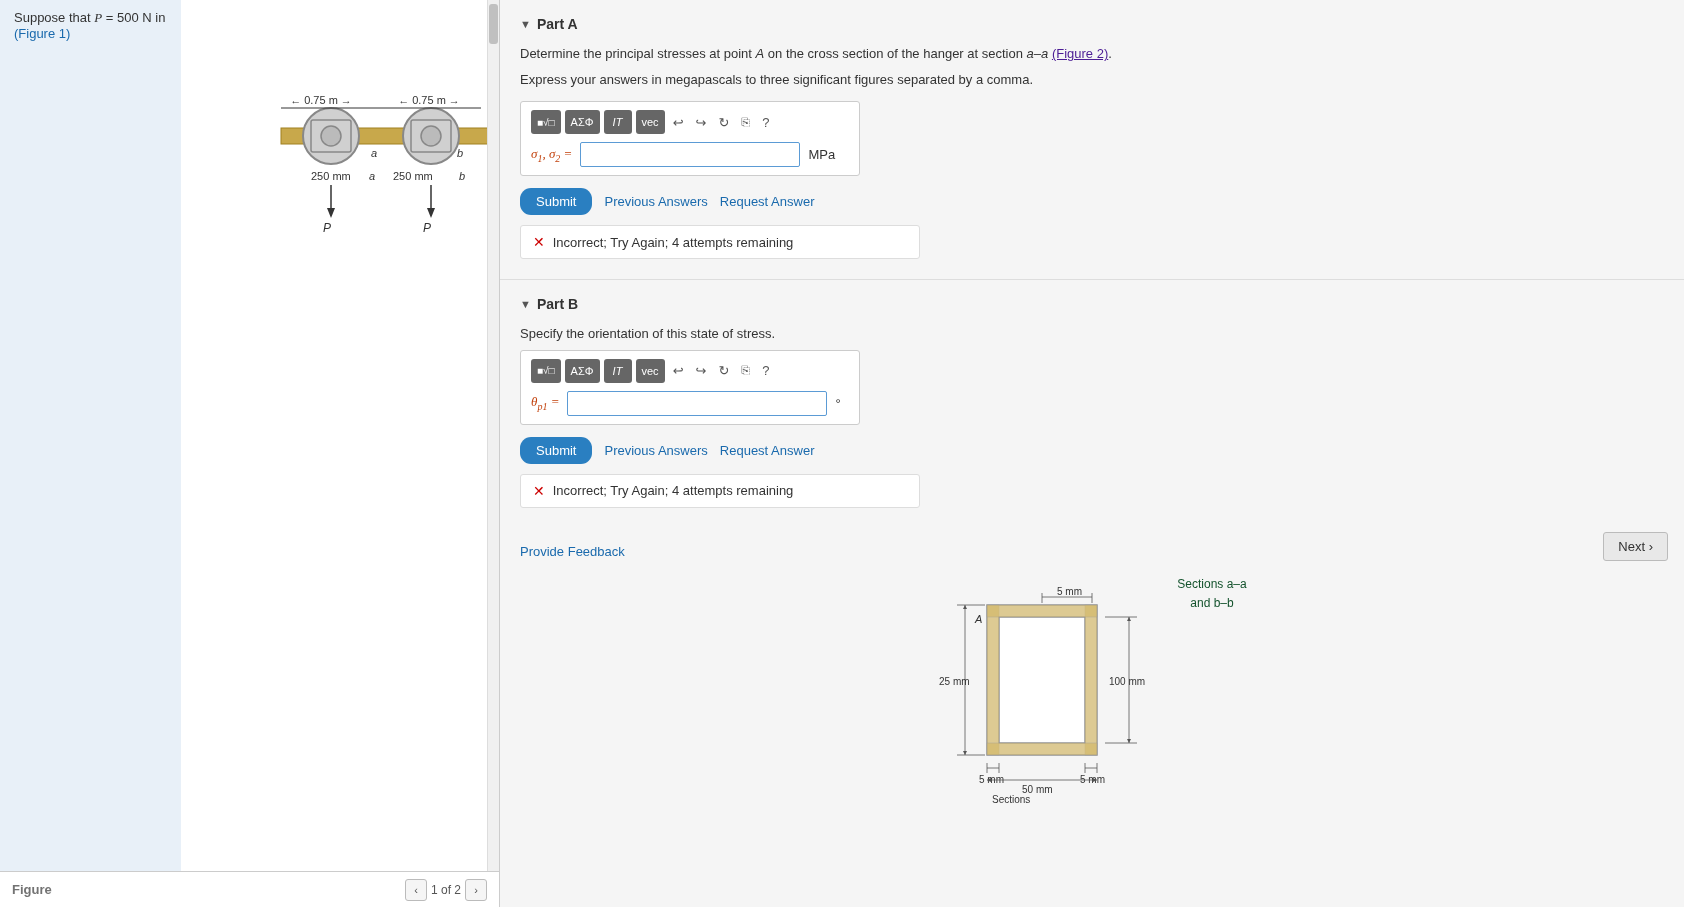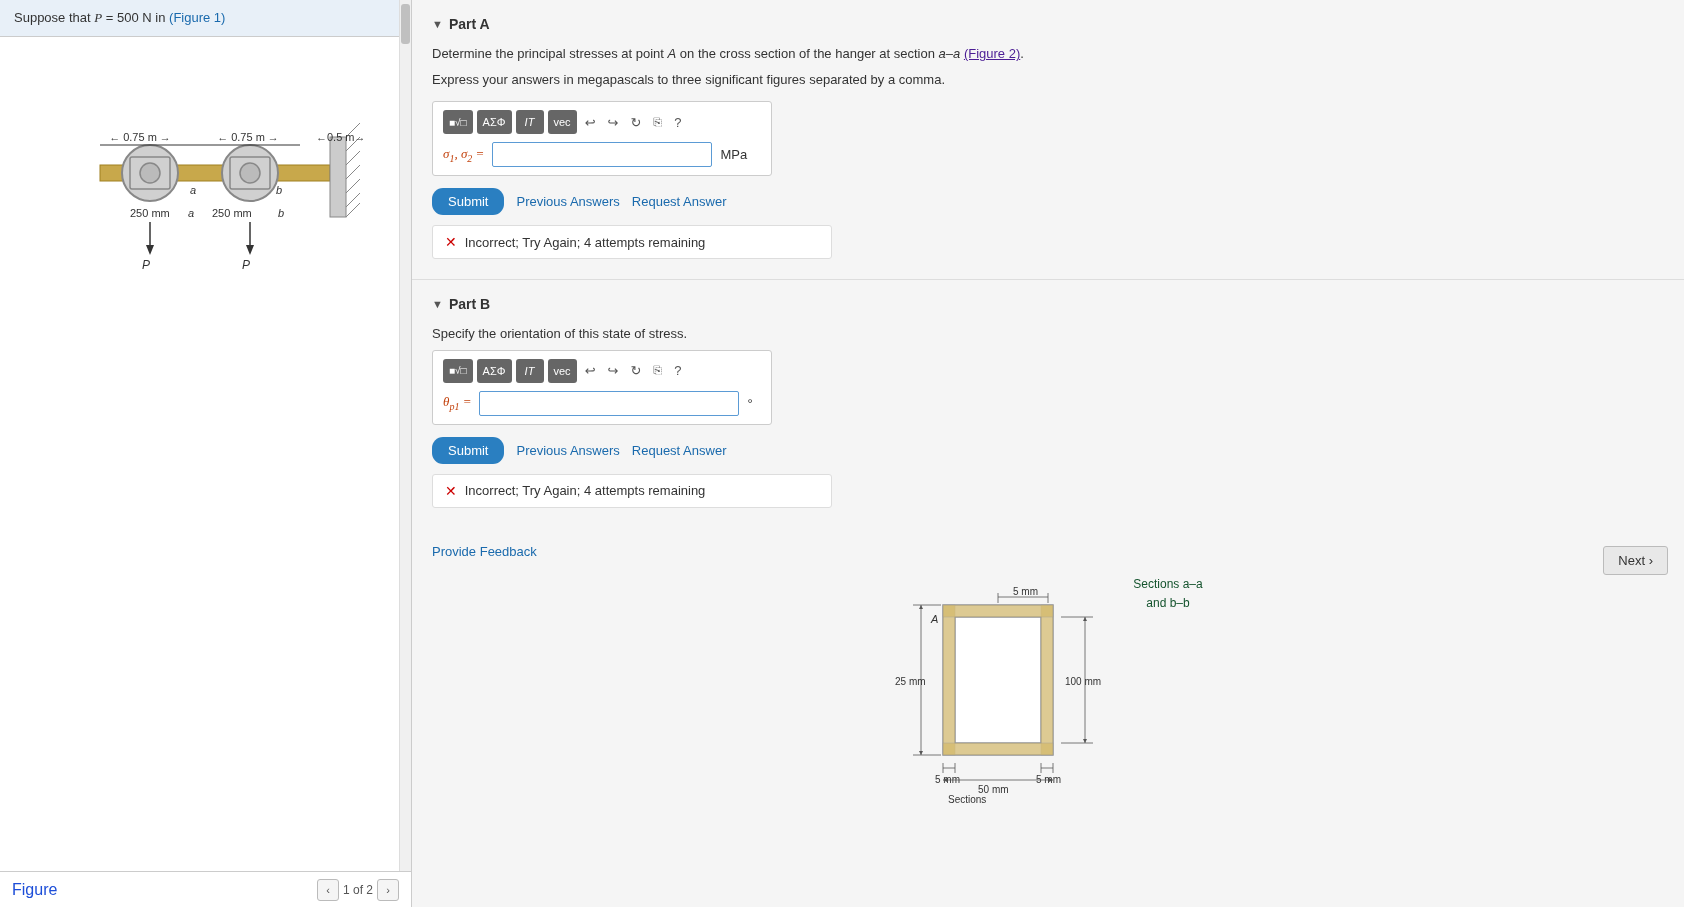--- a/index.html
+++ b/index.html
@@ -7,25 +7,25 @@
       font-family: Arial, sans-serif;
       font-size: 13px;
       background: #f0f0f0;
       display: flex;
       height: 907px;
       overflow: hidden;
     }
 
     
     .left-panel {
-      width: 412px;
+      width: 500px;
       background: #fff;
       border-right: 1px solid #ccc;
       display: flex;
-      flex-direction: column;
+      flex-direction: row;
       position: relative;
       overflow: hidden;
     }
 
     .left-top {
       background: #e8f0f8;
       padding: 10px 14px;
       font-size: 13px;
       color: #333;
       border-bottom: 1px solid #ccc;
@@ -44,23 +44,23 @@
       border-top: 1px solid #ccc;
       background: #fff;
       position: absolute;
       bottom: 0;
       left: 0;
       right: 0;
       height: 36px;
     }
 
     .figure-label {
-      font-size: 16px;
-      font-weight: normal;
-      color: #1d4ed8;
+      font-size: 13px;
+      font-weight: bold;
+      color: #737373;
     }
 
     .figure-nav {
       display: flex;
       align-items: center;
       gap: 4px;
       font-size: 12px;
       color: #555;
     }
 
@@ -251,21 +251,21 @@
     .feedback-link {
       color: #1a6aad;
       text-decoration: none;
       font-size: 13px;
     }
 
     
     .next-btn-area {
       position: fixed;
       right: 16px;
-      bottom: 332px;
+      bottom: 346px;
       z-index: 10;
     }
 
     .next-btn {
       background: #e8e8e8;
       border: 1px solid #bbb;
       border-radius: 3px;
       padding: 6px 14px;
       font-size: 13px;
       cursor: pointer;

